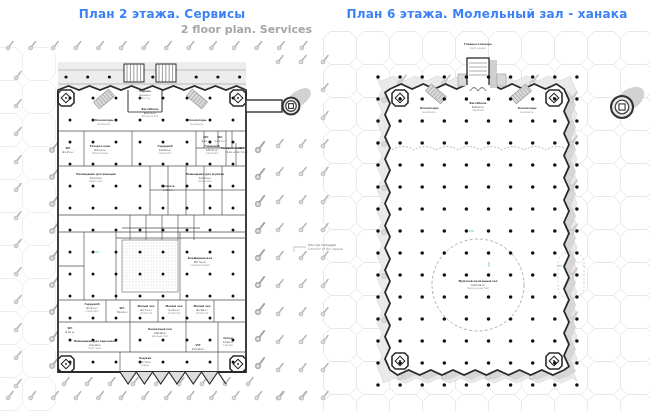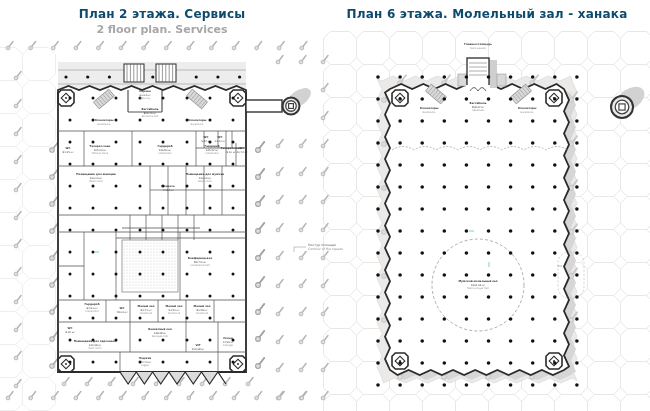--- a/index.html
+++ b/index.html
@@ -1,20 +1,20 @@
 <!DOCTYPE html>
 <html><head>
 <meta charset="utf-8">
 <style>
   html,body{margin:0;padding:0;background:#fff;}
   .canvas{position:relative;width:650px;height:411px;background:#ffffff;overflow:hidden;
           font-family:"DejaVu Sans",sans-serif;}
   .plan-title{position:absolute;top:7px;width:300px;text-align:center;}
-  .plan-title .t-ru{font-size:12px;font-weight:bold;color:#0c4a6e;letter-spacing:.2px;}
-  .plan-title .t-en{font-size:11px;font-weight:bold;color:#a7a7a7;margin-top:2px;}
+  .plan-title .t-ru{font-size:12px;font-weight:bold;color:#3b82f6;letter-spacing:.2px;}
+  .plan-title .t-en{font-size:11px;font-weight:bold;color:#a7a7a7;margin-top:2px;text-align:right;}
   #scene{position:absolute;left:0;top:0;width:650px;height:411px;}
   #labels{position:absolute;left:0;top:0;width:650px;height:411px;pointer-events:none;}
   .rlabel{position:absolute;transform:translate(-50%,-50%);text-align:center;
           color:#3a3a3a;line-height:1.3;width:54px;}
   .rlabel .a{font-size:2.7px;font-weight:bold;}
   .rlabel .b{font-size:2.5px;}
   .rlabel .c{font-size:2.5px;color:#8d8d8d;}
   .callout{position:absolute;left:308px;top:243px;color:#8f8f8f;line-height:1.35;}
   .callout .a{font-size:3.2px;color:#6f6f6f;}
   .callout .c{font-size:3.2px;}

